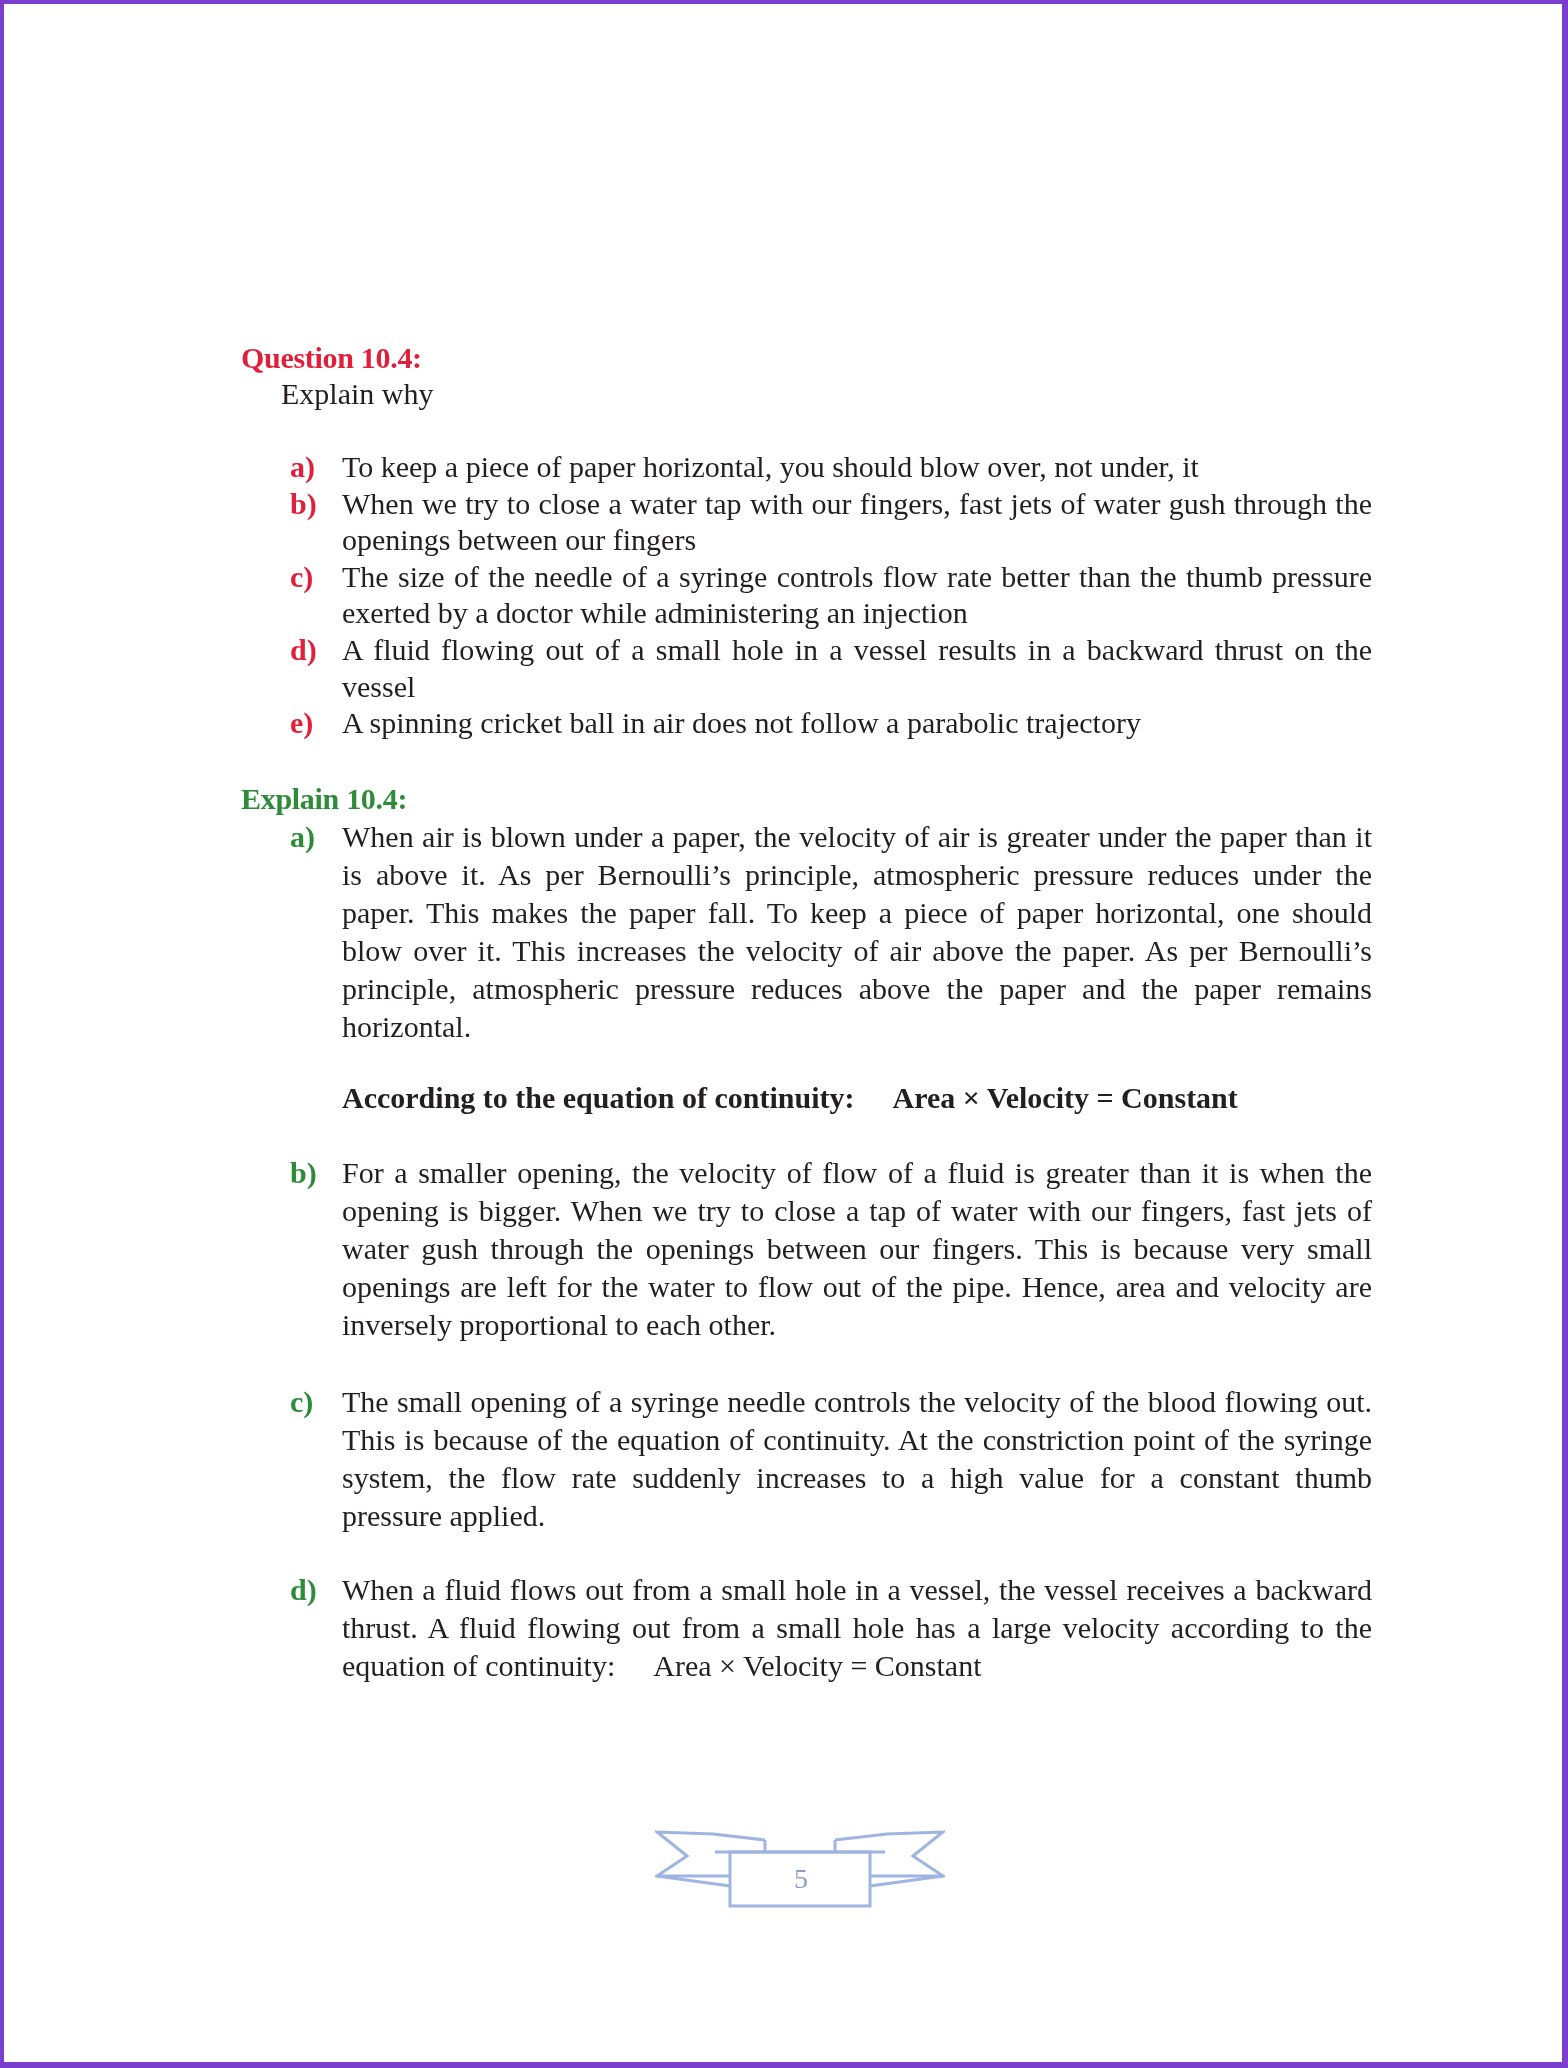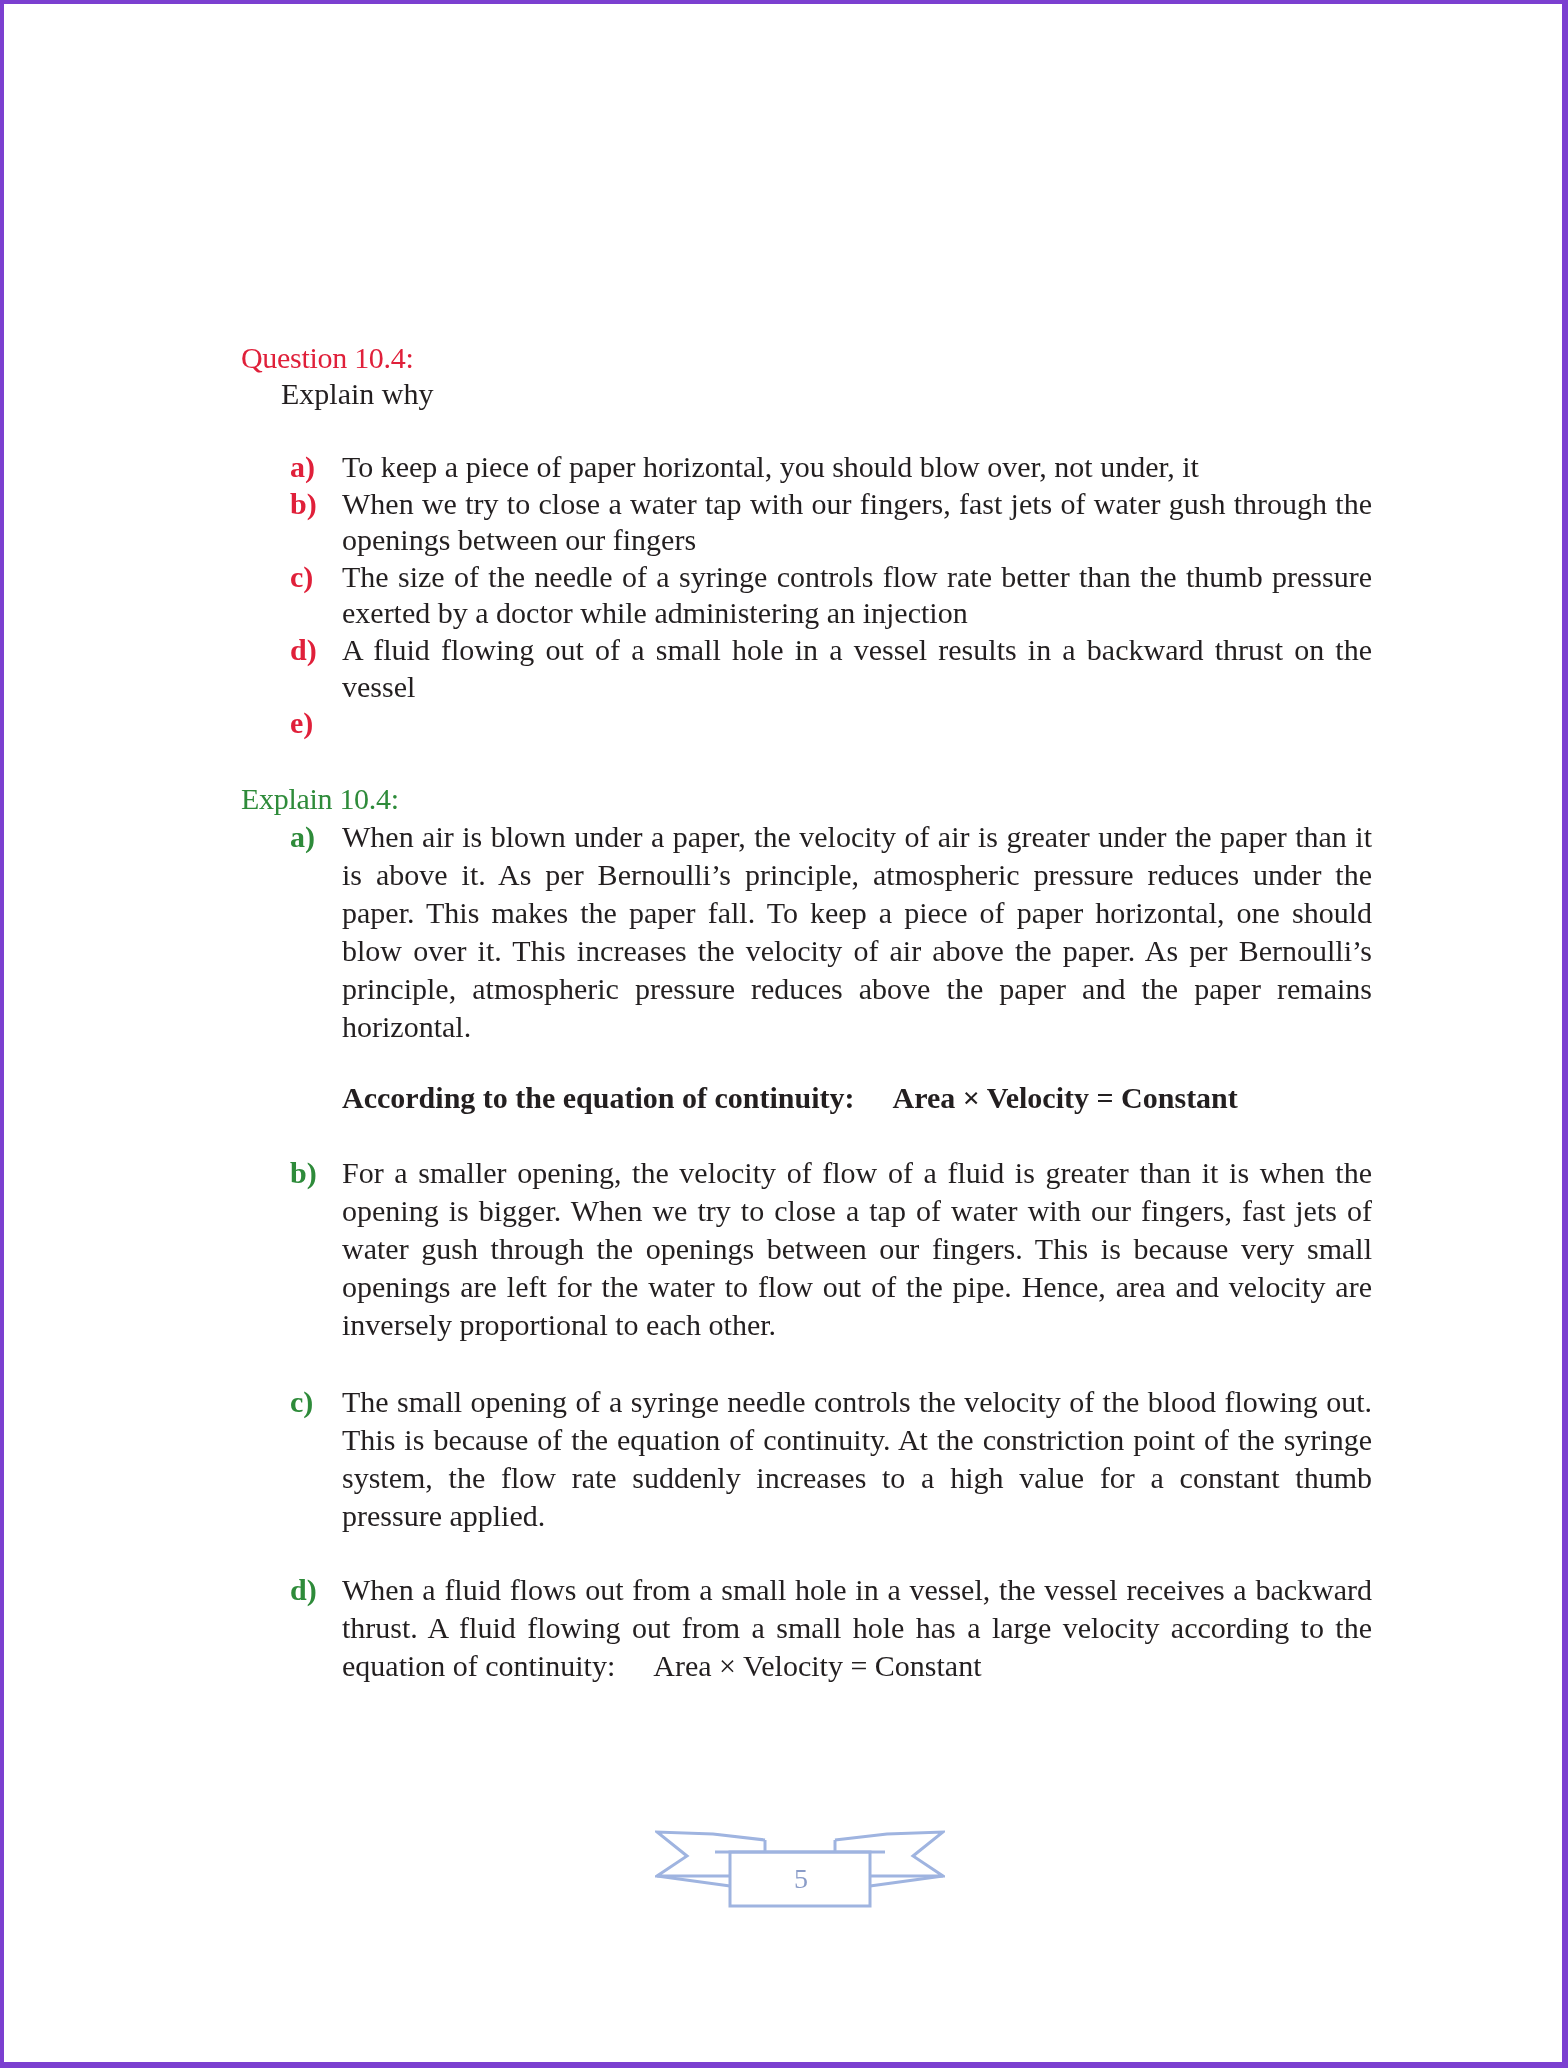--- a/index.html
+++ b/index.html
@@ -21,21 +21,21 @@
       width: 1568px; height: 2068px;
       box-sizing: border-box;
       border-top: 4px solid #7b3fd0;
       border-left: 4px solid #7b3fd0;
       border-right: 6px solid #7b3fd0;
       border-bottom: 6px solid #7b3fd0;
       pointer-events: none;
     }
     .heading {
       position: absolute;
-      font-weight: normal;
+      font-weight: bold;
       font-size: 30px;
       line-height: 36px;
       letter-spacing: -0.3px;
     }
     .q-heading { color: #e0203a; left: 241px; top: 340px; }
     .a-heading { color: #2e8b3a; left: 241px; top: 781px; }
 
     .plain {
       position: absolute;
       font-size: 30px;
@@ -131,20 +131,21 @@
   <li class="item">
     <span class="label">c)</span>
     <span>The size of the needle of a syringe controls flow rate better than the thumb pressure exerted by a doctor while administering an injection</span>
   </li>
   <li class="item">
     <span class="label">d)</span>
     <span>A fluid flowing out of a small hole in a vessel results in a backward thrust on the vessel</span>
   </li>
   <li class="item">
     <span class="label">e)</span>
+    <span>A spinning cricket ball in air does not follow a parabolic trajectory</span>
   </li>
 </ul>
 
 <div class="heading a-heading">Explain 10.4:</div>
 
 <div class="a-block a-list a-a">
   <div class="item">
     <span class="label">a)</span>
     <span>When air is blown under a paper, the velocity of air is greater under the paper than it is above it. As per Bernoulli’s principle, atmospheric pressure reduces under the paper. This makes the paper fall. To keep a piece of paper horizontal, one should blow over it. This increases the velocity of air above the paper. As per Bernoulli’s principle, atmospheric pressure reduces above the paper and the paper remains horizontal.</span>
   </div>

